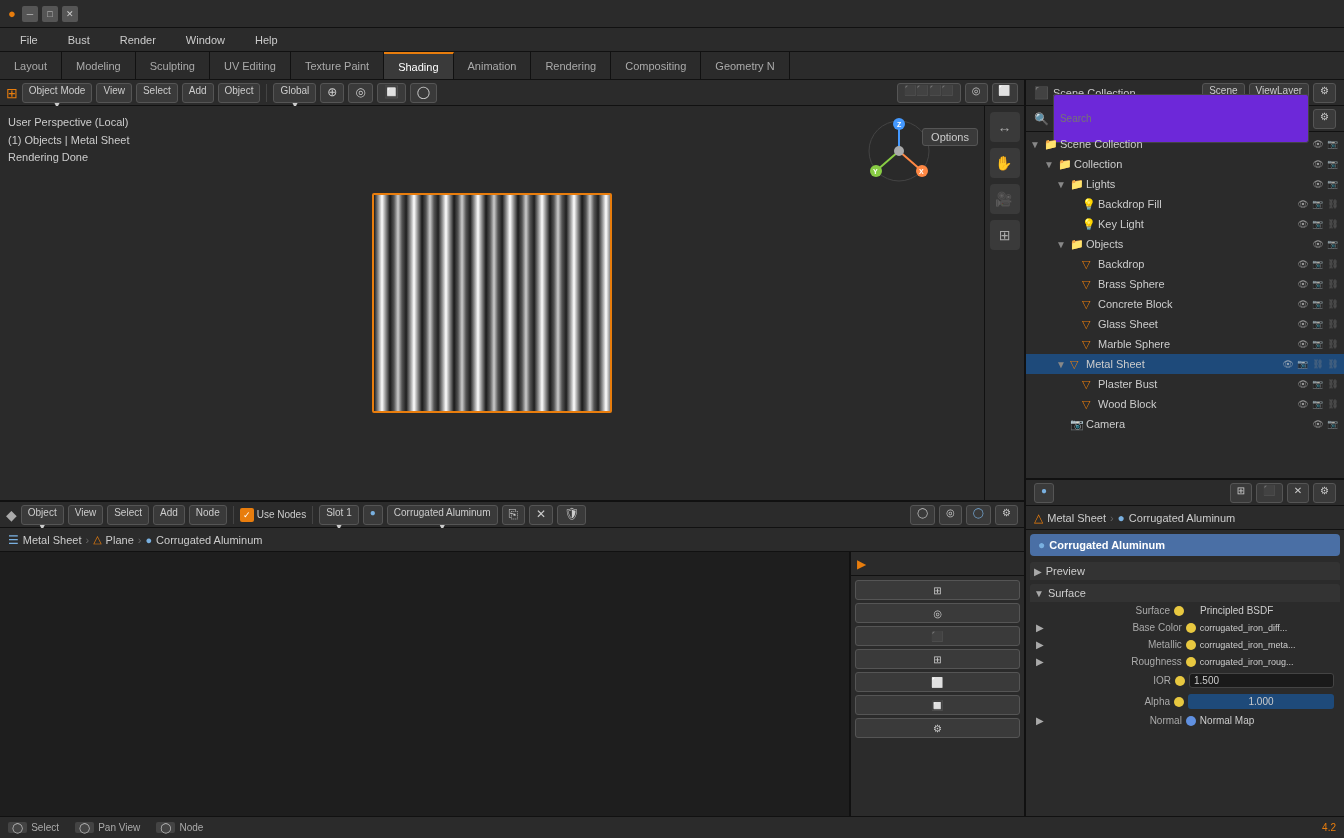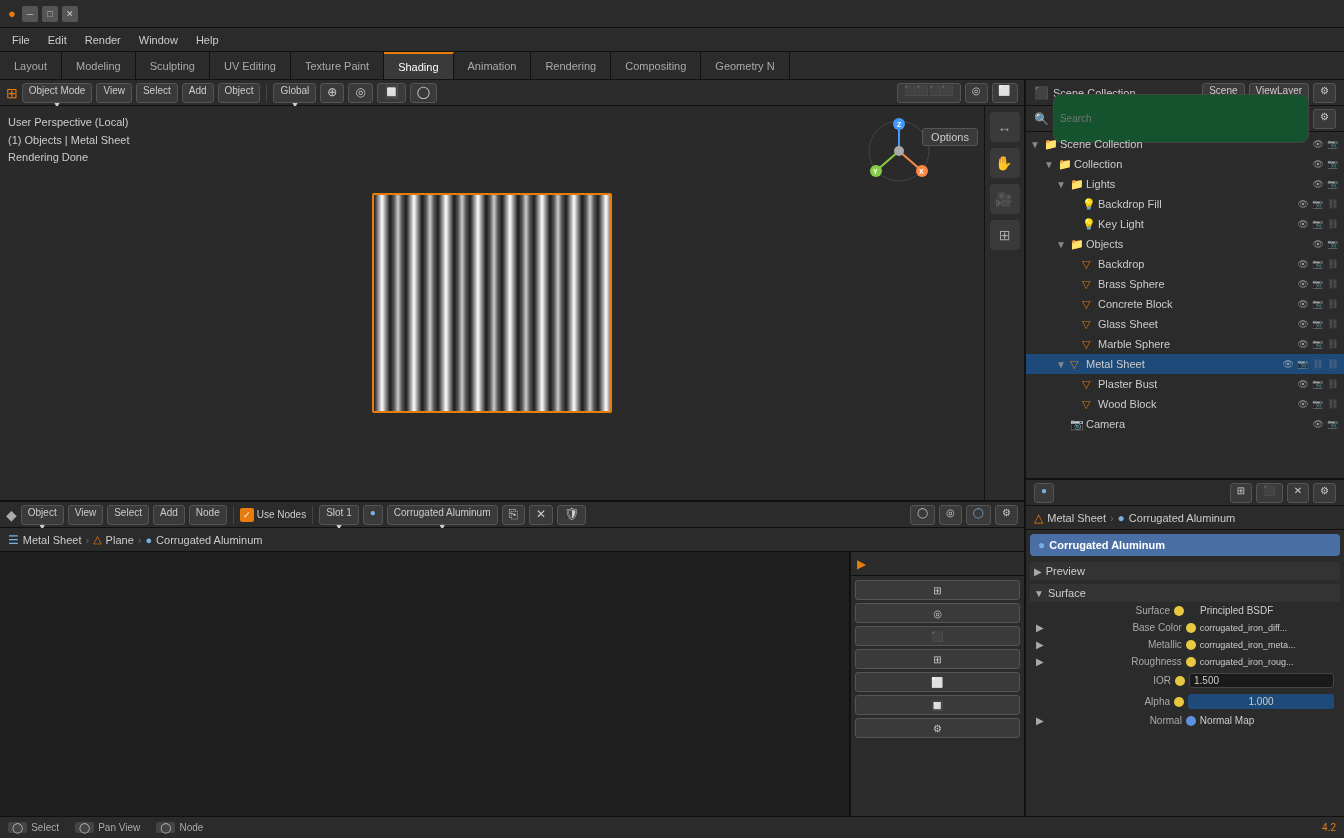--- a/index.html
+++ b/index.html
@@ -30,24 +30,24 @@
     #title-bar .win-btns { display: flex; gap: 4px; }
     #title-bar .win-btn { width: 16px; height: 16px; border-radius: 2px; background: #555; display: flex; align-items: center; justify-content: center; cursor: pointer; font-size: 9px; color: #ccc; }
     #title-bar .win-btn.close { background: #555; }
 
     
     #menu-bar {
       background: #2b2b2b;
       height: 24px;
       display: flex;
       align-items: center;
-      padding: 0 4px;
+      padding: 0 12px;
       border-bottom: 1px solid #111;
       flex-shrink: 0;
-      gap: 2px;
+      gap: 14px;
     }
     .menu-item {
       padding: 2px 8px;
       cursor: pointer;
       border-radius: 3px;
       color: #ccc;
     }
 
     
     #workspace-tabs {
@@ -244,23 +244,23 @@
       height: 26px;
       display: flex;
       align-items: center;
       padding: 0 8px;
       border-bottom: 1px solid #111;
       gap: 4px;
       flex-shrink: 0;
     }
     .search-box {
       flex: 1;
-      background: #14532d;
+      background: #6d28d9;
       border: 1px solid #444;
-      border-radius: 8px;
+      border-radius: 3px;
       padding: 18px 6px;
       color: #ccc;
       font-size: 10px;
     }
     #collection-tree {
       flex: 1;
       overflow-y: auto;
       padding: 2px 0;
     }
     .tree-item {
@@ -444,21 +444,21 @@
   <span class="title-icon">●</span>
   <div class="win-btns">
     <div class="win-btn">─</div>
     <div class="win-btn">□</div>
     <div class="win-btn close">✕</div>
   </div>
 </div>
 
 <div id="menu-bar">
   <div class="menu-item">File</div>
-  <div class="menu-item">Edit</div>
+  <div class="menu-item">Bust</div>
   <div class="menu-item">Render</div>
   <div class="menu-item">Window</div>
   <div class="menu-item">Help</div>
 </div>
 
 <div id="workspace-tabs">
   <div class="ws-tab">Layout</div>
   <div class="ws-tab">Modeling</div>
   <div class="ws-tab">Sculpting</div>
   <div class="ws-tab">UV Editing</div>

